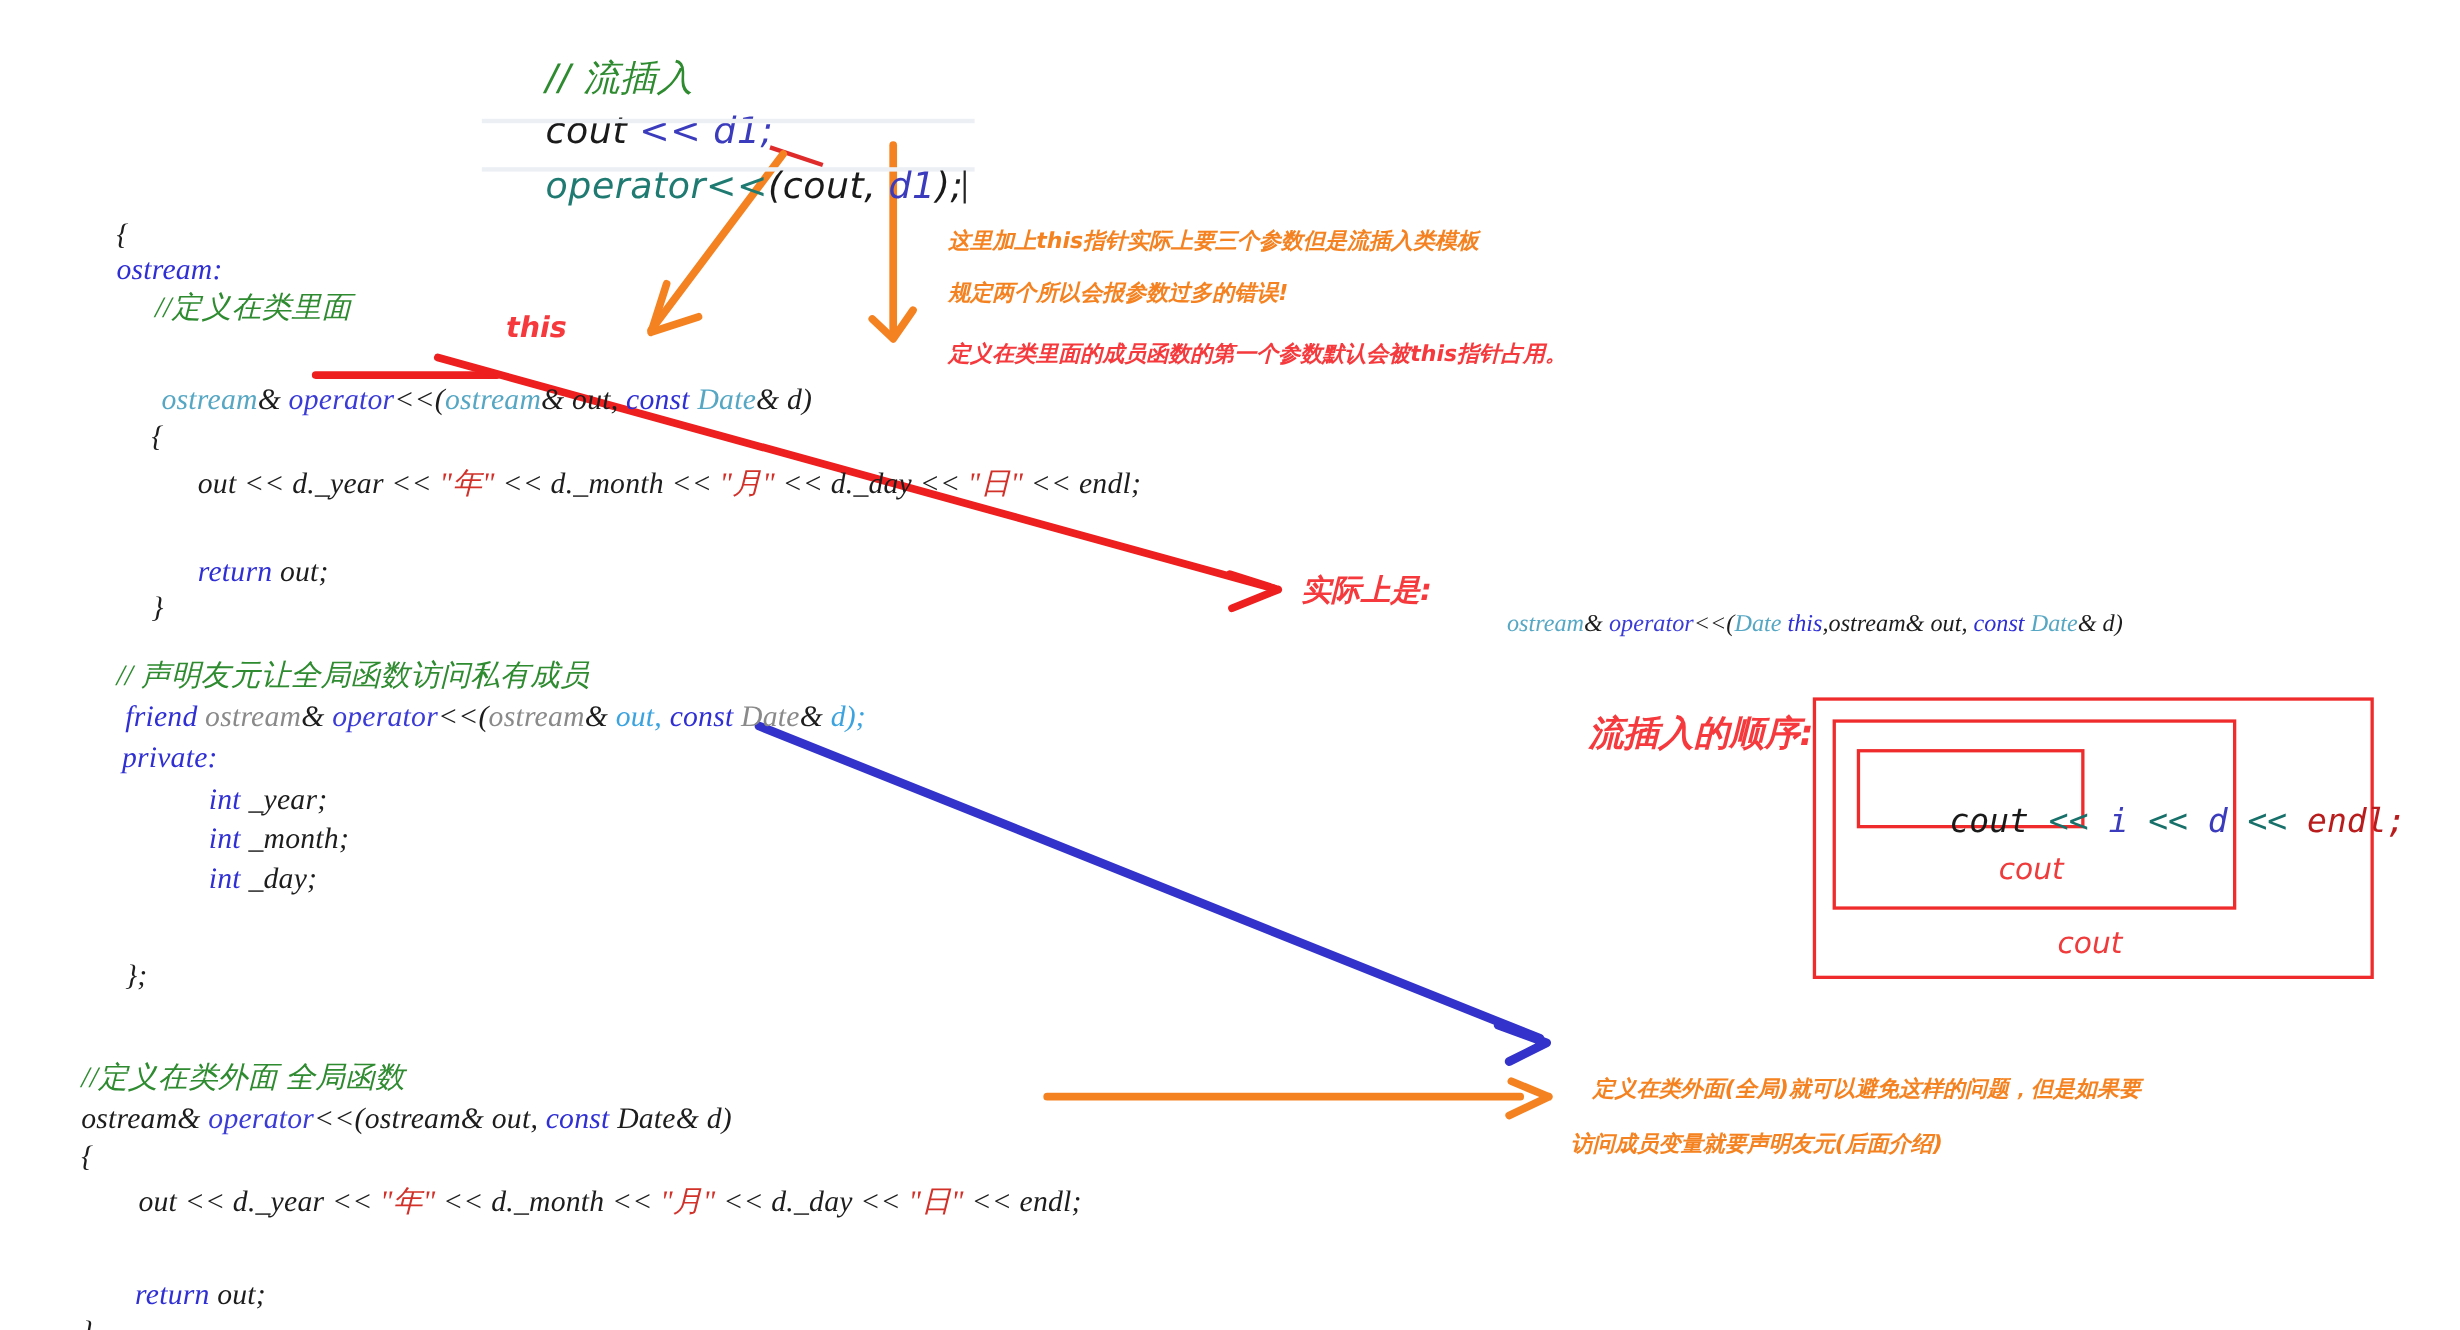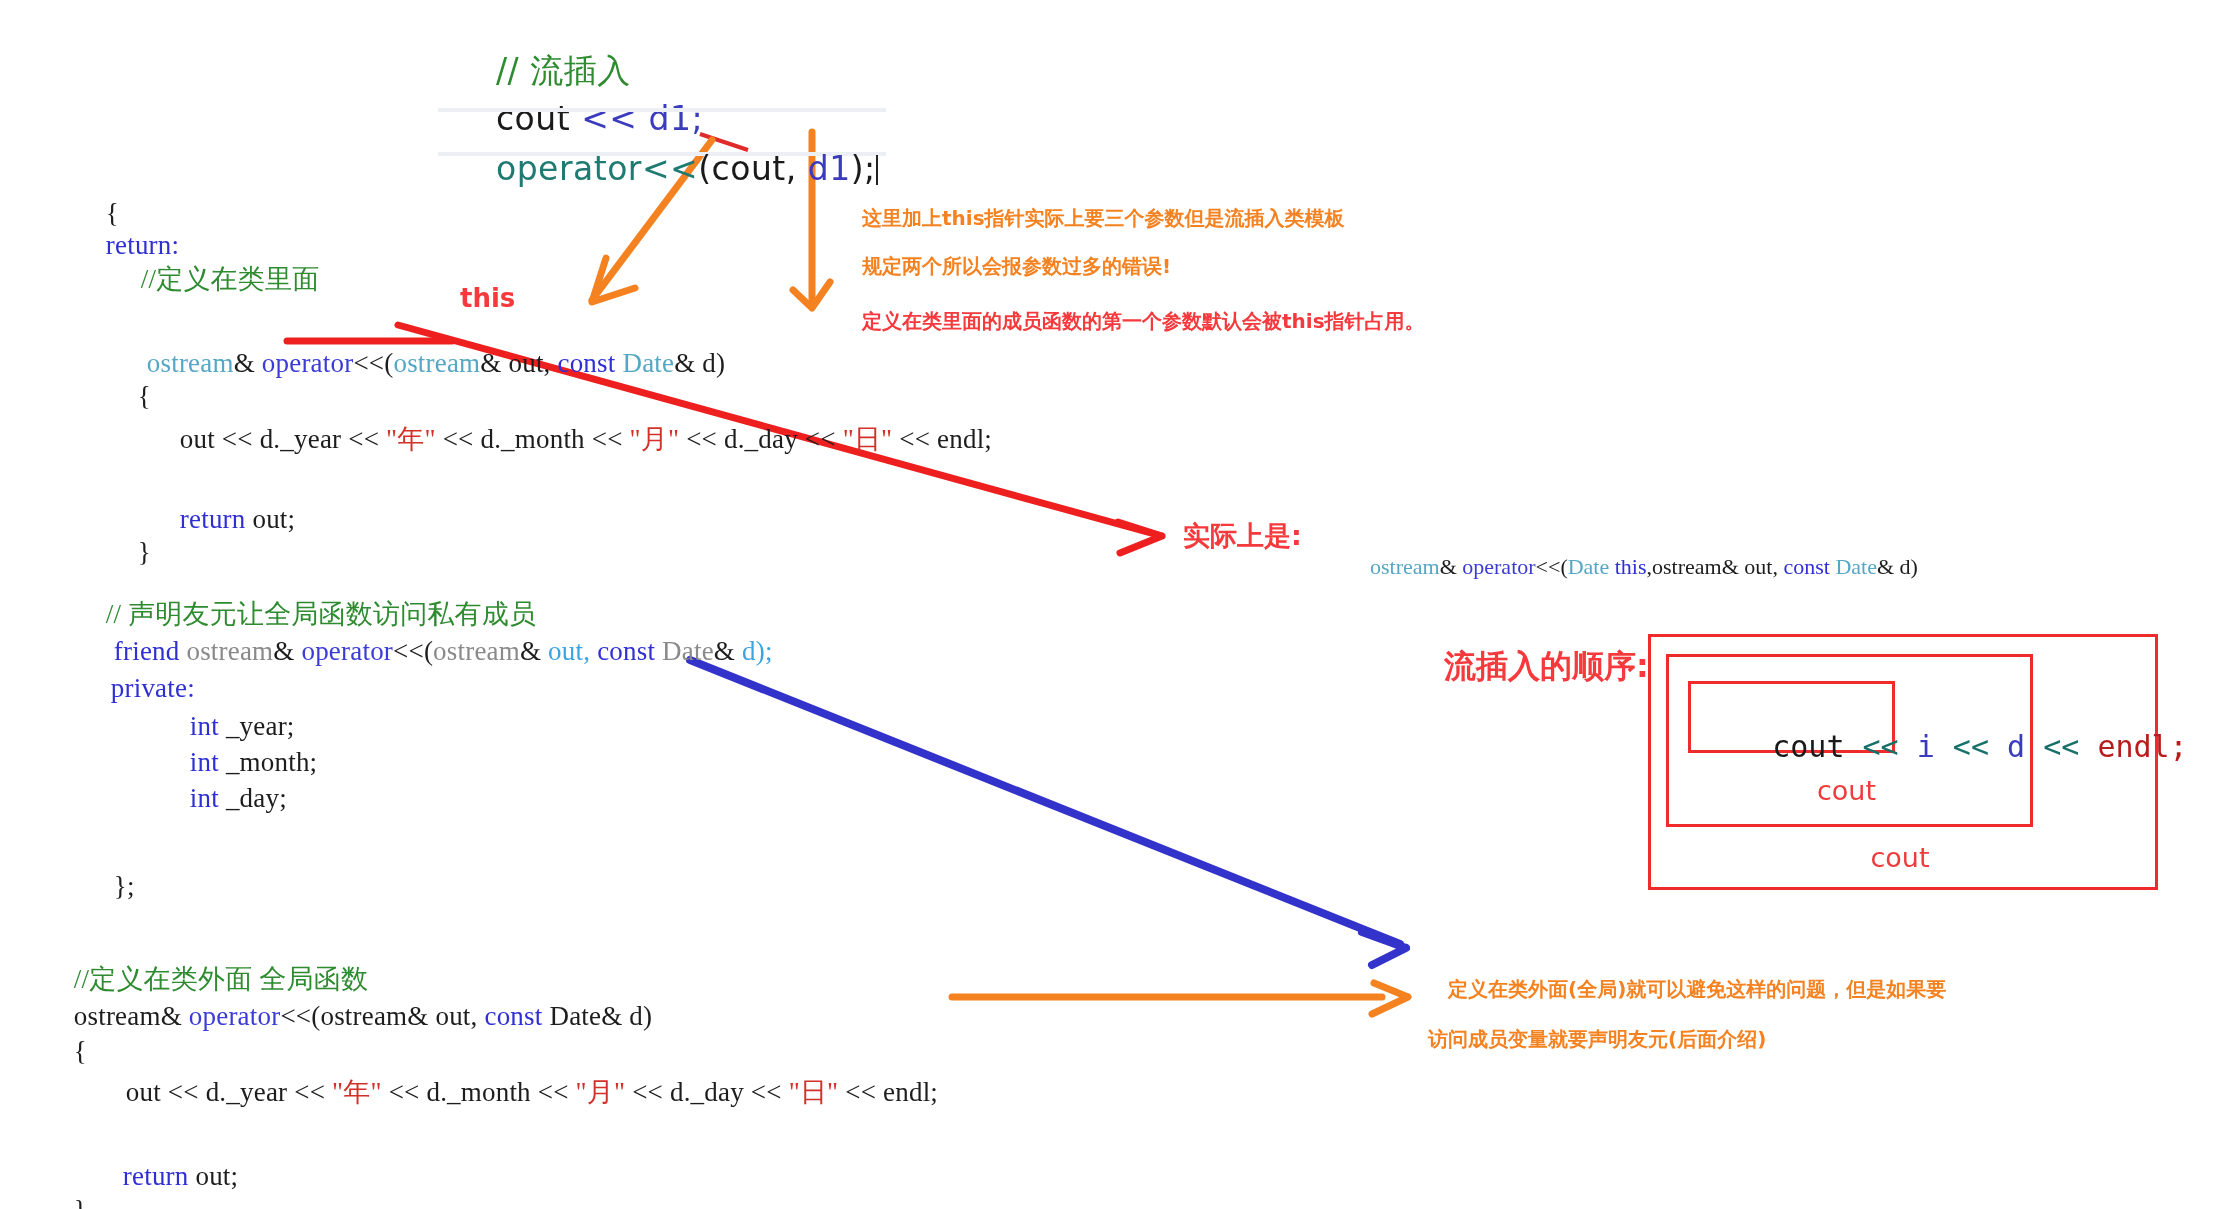--- a/index.html
+++ b/index.html
@@ -7,20 +7,21 @@
     padding: 0;
     background: #ffffff;
   }
   #page {
     position: relative;
     width: 2236px;
     height: 1209px;
     background: #ffffff;
     overflow: hidden;
     font-family: "Liberation Serif", "DejaVu Serif", serif;
+    font-style: italic;
   }
   .abs { position: absolute; white-space: pre; }
 
   
   .editor-line {
     font-family: "DejaVu Sans", "Liberation Sans", sans-serif;
     font-size: 33px;
     letter-spacing: 0.5px;
   }
   .ed-comment { color: #2e8b30; }
@@ -139,21 +140,21 @@
   <div class="abs editor-line" style="left:452px; top:110px;">
     <span class="ed-teal">operator&lt;&lt;</span><span class="ed-plain">(cout, </span><span class="ed-var">d1</span><span class="ed-plain">);</span><span class="caret"></span>
   </div>
 
 
   <div class="abs code" style="left:78px; top:167px;">
     <span class="c-plain">{</span>
   </div>
 
   <div class="abs code" style="left:78px; top:199px;">
-    <span class="c-kw">return:</span>
+    <span class="c-kw">ostream:</span>
   </div>
 
   <div class="abs code" style="left:113px; top:230px;">
     <span class="c-cmt">//定义在类里面</span>
   </div>
 
   <div class="abs code" style="left:119px; top:317px;">
     <span class="c-type">ostream</span><span class="c-plain">&amp; </span><span class="c-fn">operator</span><span class="c-plain">&lt;&lt;(</span><span class="c-type">ostream</span><span class="c-plain">&amp; out, </span><span class="c-kw">const </span><span class="c-type">Date</span><span class="c-plain">&amp; d)</span>
   </div>
 

